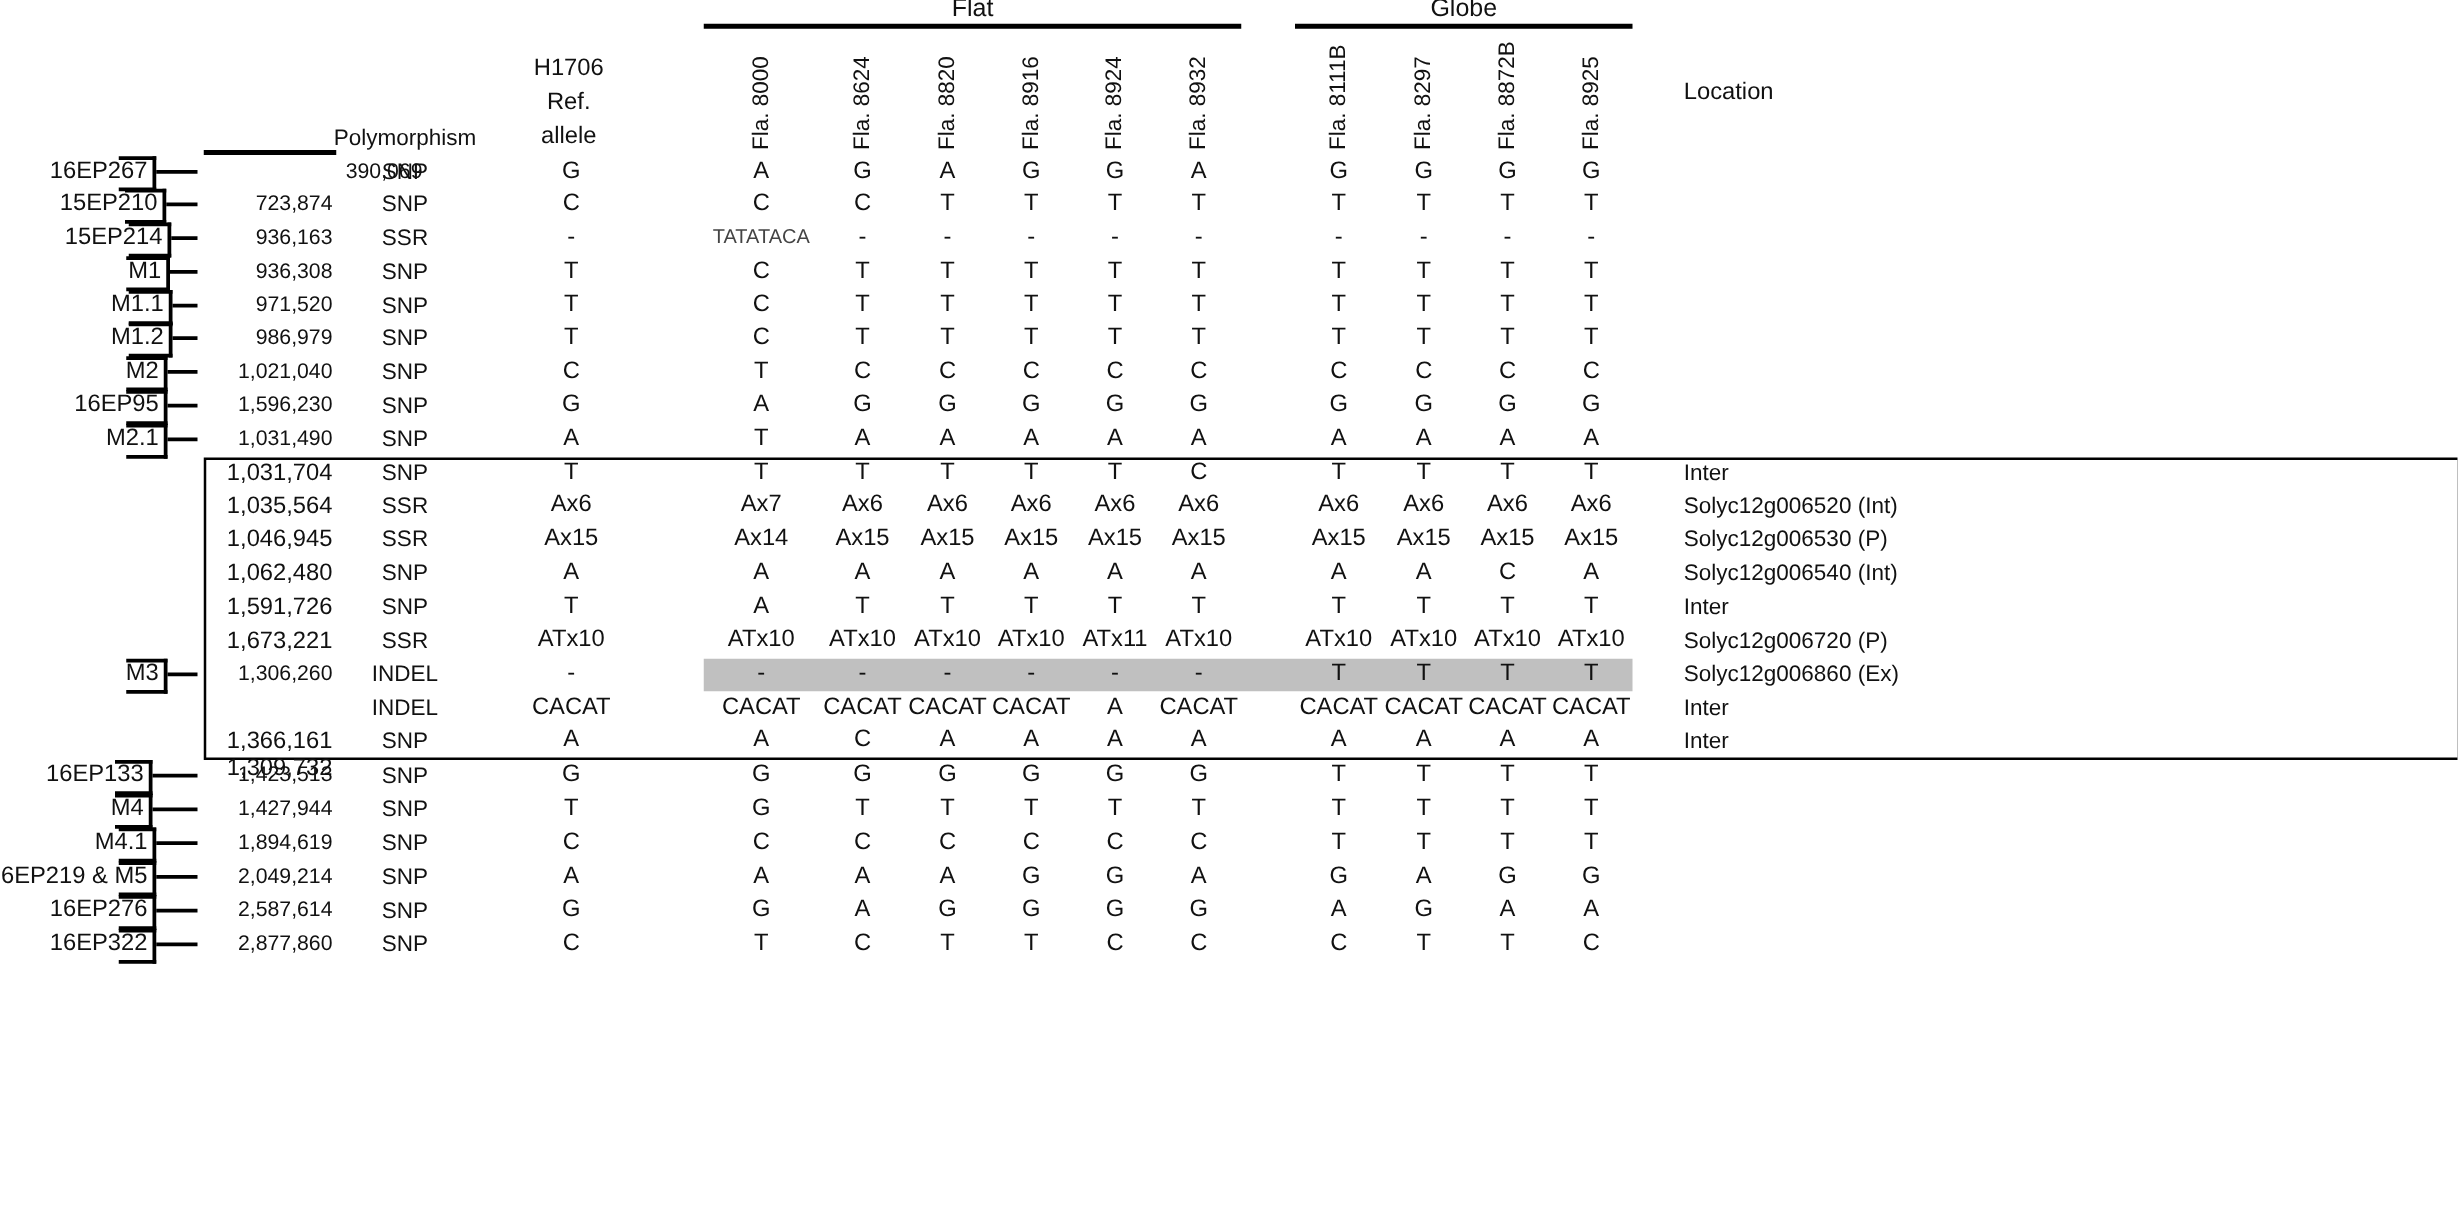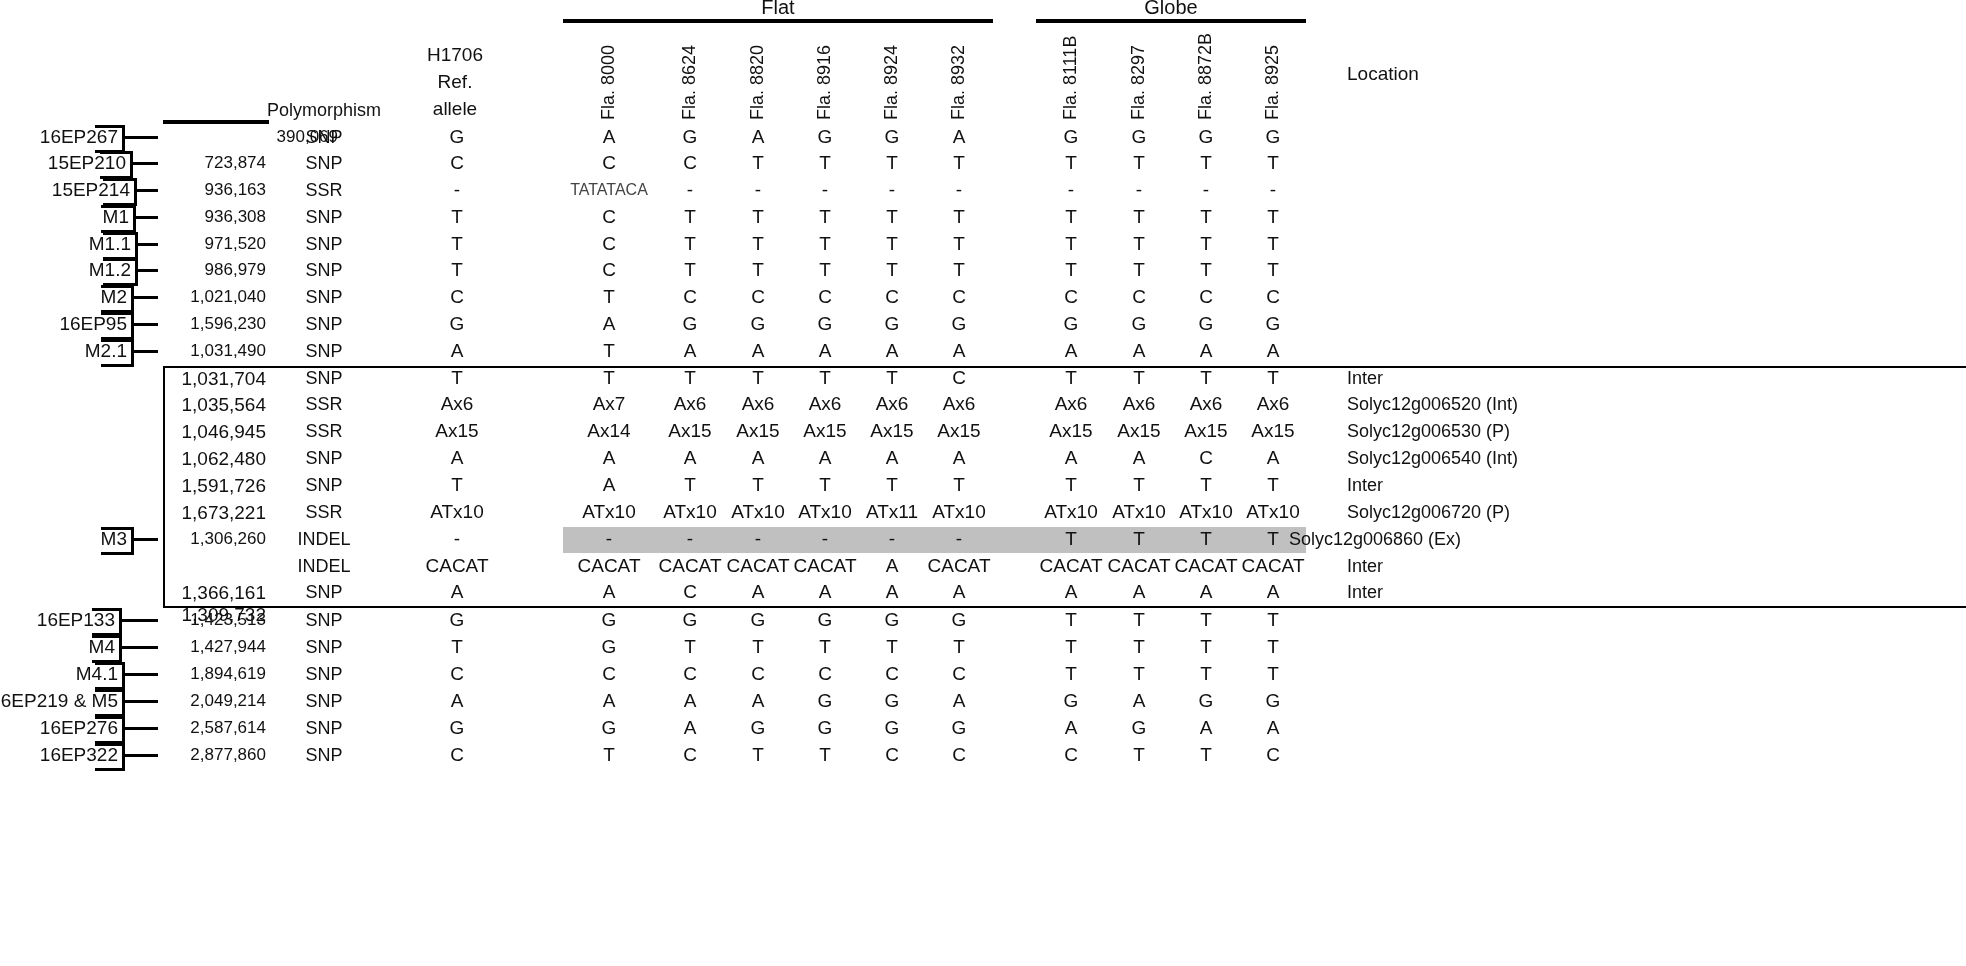--- a/index.html
+++ b/index.html
@@ -294,21 +294,21 @@
     <div class="cell" style="left: 609px; top: 528px;">-</div>
     <div class="cell" style="left: 690px; top: 528px;">-</div>
     <div class="cell" style="left: 758px; top: 528px;">-</div>
     <div class="cell" style="left: 825px; top: 528px;">-</div>
     <div class="cell" style="left: 892px; top: 528px;">-</div>
     <div class="cell" style="left: 959px; top: 528px;">-</div>
     <div class="cell" style="left: 1071px; top: 528px;">T</div>
     <div class="cell" style="left: 1139px; top: 528px;">T</div>
     <div class="cell" style="left: 1206px; top: 528px;">T</div>
     <div class="cell" style="left: 1273px; top: 528px;">T</div>
-    <div class="loc" style="left: 1289px; top: 529px;">Solyc12g006860 (Ex)</div>
+    <div class="loc" style="left: 1347px; top: 529px;">Solyc12g006860 (Ex)</div>
     <div class="pos big" style="right: 1700px; top: 556px; margin-top: 48px;">1,309,732</div>
     <div class="poly" style="left: 324px; top: 556px;">INDEL</div>
     <div class="cell" style="left: 457px; top: 555px;">CACAT</div>
     <div class="cell" style="left: 609px; top: 555px;">CACAT</div>
     <div class="cell" style="left: 690px; top: 555px;">CACAT</div>
     <div class="cell" style="left: 758px; top: 555px;">CACAT</div>
     <div class="cell" style="left: 825px; top: 555px;">CACAT</div>
     <div class="cell" style="left: 892px; top: 555px;">A</div>
     <div class="cell" style="left: 959px; top: 555px;">CACAT</div>
     <div class="cell" style="left: 1071px; top: 555px;">CACAT</div>

